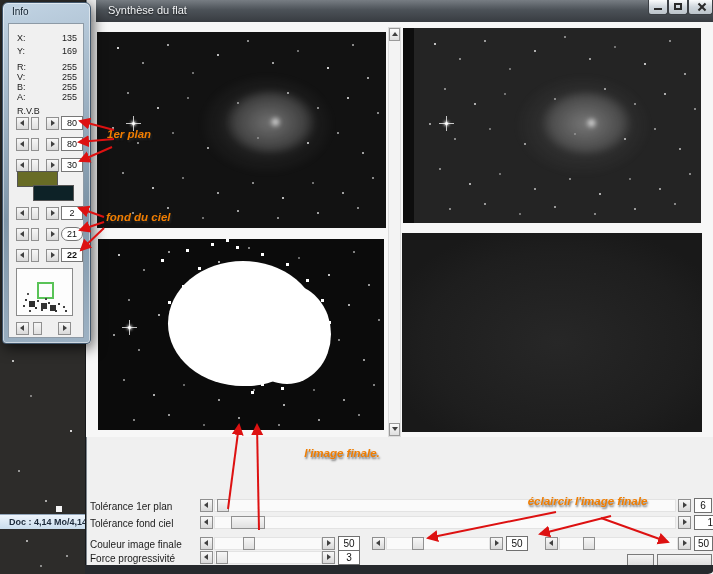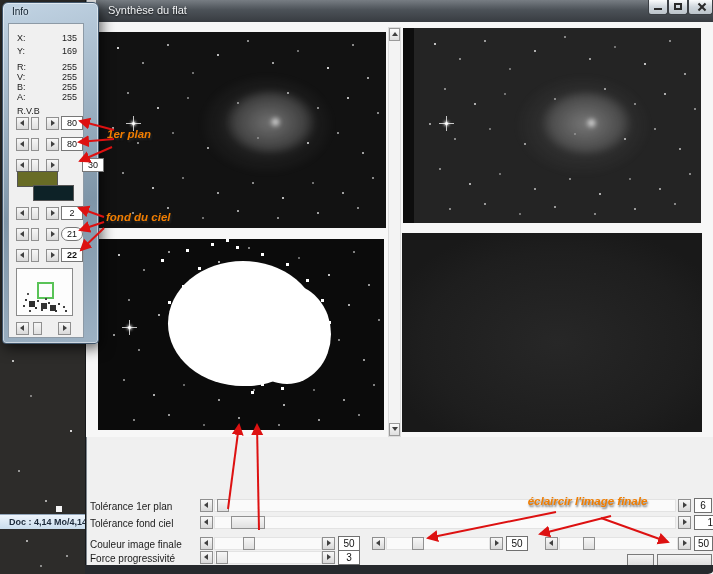--- a/index.html
+++ b/index.html
@@ -105,21 +105,21 @@
   .ebox{position:absolute;height:15px;background:#fff;border:1px solid #707070;
     font-size:10px;line-height:13px;text-align:center;box-sizing:border-box;color:#111;}
   .part-btn{position:absolute;height:12px;background:linear-gradient(#f4f4f4,#dedede);
     border:1px solid #7a7a7a;box-sizing:border-box;}
   #win-bottom{left:85px;top:565px;width:629px;height:9px;background:#26292d;
     border-radius:0 0 6px 0;}
   
   #info-win{left:2px;top:2px;width:87px;height:340px;border-radius:6px 6px 4px 4px;
     background:linear-gradient(165deg,#c2d4e4,#7e95a8 60%,#9db2c4);
     box-shadow:2px 4px 14px rgba(0,0,0,.65),inset 0 0 0 1px rgba(255,255,255,.5);
-    border:1px solid #3f5putt568;border:1px solid #41566b;padding-left:8px;}
+    border:1px solid #3f5putt568;border:1px solid #41566b;}
   #info-title{position:absolute;left:0;top:0;width:100%;height:19px;
     font-size:10px;color:#10202e;line-height:18px;padding-left:9px;box-sizing:border-box;
     text-shadow:0 0 3px rgba(255,255,255,.9);}
   #info-body{position:absolute;left:5px;top:20px;width:76px;height:315px;background:#f0f0f0;
     border:1px solid #8d9aa6;box-sizing:border-box;}
   .inf-l{position:absolute;left:8px;font-size:9px;color:#222;}
   .inf-v{position:absolute;right:6px;font-size:9px;color:#222;text-align:right;}
   .mini-ebox{position:absolute;width:22px;height:14px;background:#fff;border:1px solid #777;
     font-size:9px;line-height:12px;text-align:center;box-sizing:border-box;color:#111;}
   .swatch{position:absolute;box-sizing:border-box;border:1px solid #555;}
@@ -254,21 +254,21 @@
       <div class="thumb" style="left:22px;top:93px;width:8px;"></div>
       <div class="sbtn trr" style="left:37px;top:93px;"></div>
       <div class="mini-ebox" style="left:52px;top:92px;">80</div>
       <div class="sbtn tl" style="left:7px;top:114px;"></div>
       <div class="thumb" style="left:22px;top:114px;width:8px;"></div>
       <div class="sbtn trr" style="left:37px;top:114px;"></div>
       <div class="mini-ebox" style="left:52px;top:113px;">80</div>
       <div class="sbtn tl" style="left:7px;top:135px;"></div>
       <div class="thumb" style="left:22px;top:135px;width:8px;"></div>
       <div class="sbtn trr" style="left:37px;top:135px;"></div>
-      <div class="mini-ebox" style="left:52px;top:134px;margin-left:21px;">30</div>
+      <div class="mini-ebox" style="left:52px;top:134px;">30</div>
 
       <div class="swatch" style="left:8px;top:147px;width:41px;height:16px;background:#686c26;"></div>
       <div class="swatch" style="left:24px;top:161px;width:41px;height:16px;background:#0d2227;"></div>
 
       <div class="sbtn tl" style="left:7px;top:183px;"></div>
       <div class="thumb" style="left:22px;top:183px;width:8px;"></div>
       <div class="sbtn trr" style="left:37px;top:183px;"></div>
       <div class="mini-ebox" style="left:52px;top:182px;">2</div>
       <div class="sbtn tl" style="left:7px;top:204px;"></div>
       <div class="thumb" style="left:22px;top:204px;width:8px;"></div>
@@ -286,20 +286,21 @@
 
       <div class="sbtn tl" style="left:7px;top:298px;"></div>
       <div class="thumb" style="left:24px;top:298px;width:9px;"></div>
       <div class="sbtn trr" style="left:49px;top:298px;"></div>
     </div>
   </div>
 
   <div class="ann" style="left:107px;top:128px;">1er plan</div>
   <div class="ann" style="left:106px;top:211px;">fond du ciel</div>
   <div class="ann ann-block" style="left:232px;top:447px;width:220px;">
+    <div>l'image finale.</div>
   </div>
   <div class="ann ann-block" style="left:505px;top:495px;width:165px;">
     <div>éclaircir l'image finale</div>
   </div>
 
   <svg id="overlay-svg" width="713" height="574">
     <defs>
       <marker id="ah" markerWidth="8" markerHeight="8" refX="5" refY="3" orient="auto">
         <path d="M0,0 L6,3 L0,6 z" fill="#dd1111"></path>
       </marker>

